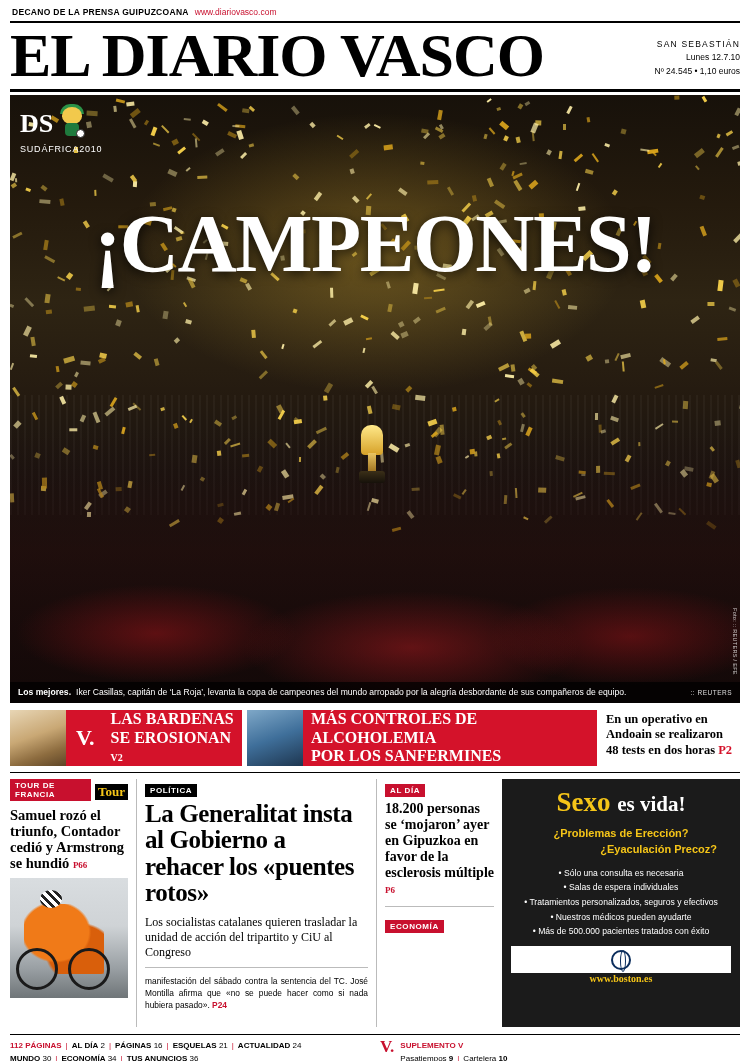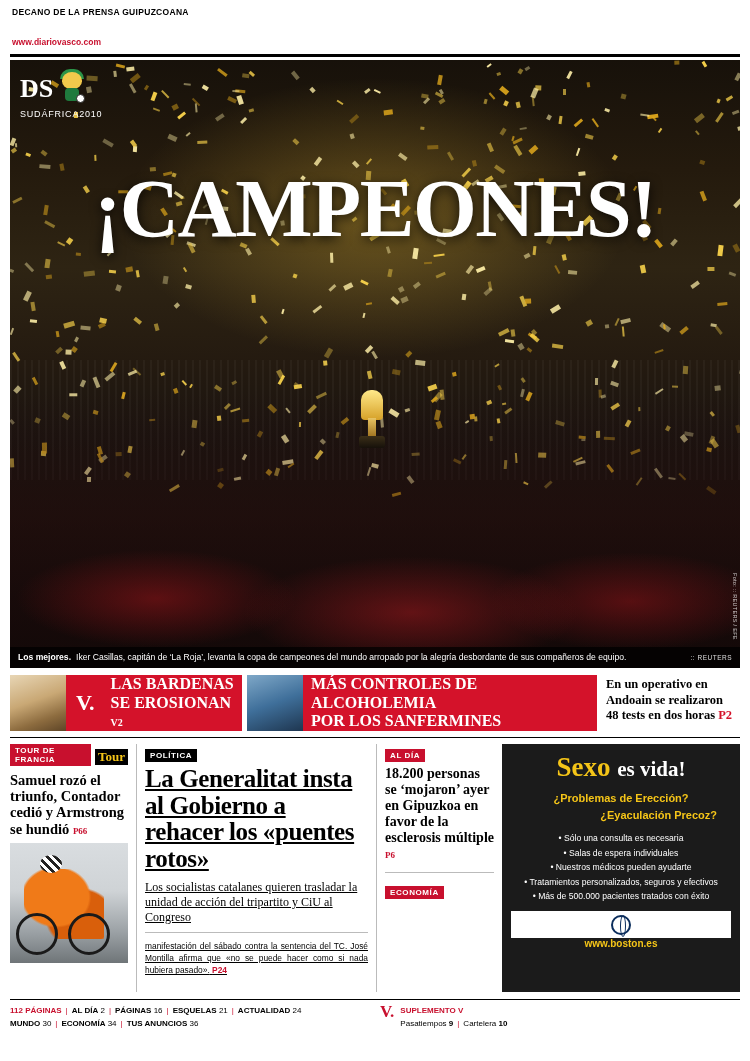--- a/index.html
+++ b/index.html
@@ -7,26 +7,25 @@
     width: 750px; height: 1061px;
     background: #ffffff;
     font-family: "Liberation Sans", sans-serif;
     color: #000;
     overflow: hidden;
   }
   .page { width: 750px; height: 1061px; position: relative; padding: 0 10px; }
 
   
   .topbar {
-    display: flex; align-items: baseline; gap: 20px;
+    display: flex; align-items: baseline; gap: 6px;
     font-size: 8.5px; letter-spacing: .3px; font-weight: bold;
     padding: 7px 0 4px 2px;
-    flex-direction: column;
-  }
-  .topbar .url { color: #c8102e; font-weight: bold; letter-spacing: 0; }
+  }
+  .topbar .url { color: #c8102e; font-weight: normal; letter-spacing: 0; }
 
   
   .masthead {
     display: flex; align-items: flex-end; justify-content: space-between;
     border-top: 2px solid #000;
     padding-top: 2px;
   }
   .logo {
     font-family: "Liberation Serif", serif;
     font-weight: bold;
@@ -180,21 +179,21 @@
     background: radial-gradient(ellipse at 40% 40%, #f07a18 0 48%, rgba(0,0,0,0) 52%),
                 radial-gradient(ellipse at 70% 70%, #d95f0b 0 40%, rgba(0,0,0,0) 44%); }
   .cyclist .helmet { position:absolute; left:30px; top:12px; width:22px; height:18px; border-radius:50%;
     background: repeating-linear-gradient(45deg,#fff 0 3px,#222 3px 6px); }
   .cyclist .wheel { position:absolute; bottom:8px; width:42px; height:42px; border-radius:50%;
     border:3px solid #1a1a1a; }
   .cyclist .w1 { left: 6px; }
   .cyclist .w2 { left: 58px; }
 
   
-  .c2 { flex: 0 0 232px; text-decoration: underline; }
+  .c2 { flex: 0 0 232px; }
   .c2 h2 {
     font-family: "Liberation Serif", serif; font-weight: bold;
     font-size: 25px; line-height: 1.06; letter-spacing: -.4px;
   }
   .c2 .sub {
     font-family: "Liberation Serif", serif; font-size: 12px; line-height: 1.25;
     margin-top: 8px; padding-bottom: 7px; border-bottom: 1px solid #bbb;
   }
   .c2 .body { display: flex; gap: 8px; margin-top: 7px; font-size: 8.4px; line-height: 1.45; text-align: justify; }
   .c2 .body > div { flex: 1; }
@@ -223,21 +222,21 @@
     margin-top: 7px; background: #fff; color: #0b2d5c; text-align: center;
     padding: 4px 2px 3px; display:flex; align-items:center; justify-content:center; gap:6px;
   }
   .ad-box .bm { text-align: left; }
   .ad-box .b1 { font-family: "Liberation Serif", serif; font-weight: bold; font-size: 15px; line-height: 1; }
   .ad-box .b2 { font-size: 8px; font-weight: bold; letter-spacing: .2px; }
   .ad-box .b3 { font-size: 5.6px; letter-spacing: .3px; color: #333; }
   .ad-box .globe { width: 20px; height: 20px; border-radius: 50%; border: 2px solid #0b2d5c; position: relative; }
   .ad-box .globe:before { content:""; position:absolute; left:7px; top:-2px; width:4px; height:20px; border-radius:50%; border:1.5px solid #0b2d5c; }
   .ad-phone { text-align: center; color: #fff; font-weight: bold; font-size: 17px; margin-top: 4px; }
-  .ad-web { text-align: center; color: #f5c518; font-weight: bold; font-size: 10px; }
+  .ad-web { text-align: center; color: #f5c518; font-weight: bold; font-size: 10px; font-family: Liberation Serif, serif; }
 
   
   .footer-rule { border-top: 1px solid #000; margin-top: 7px; }
   .footer { display: flex; gap: 10px; font-size: 8px; padding-top: 4px; line-height: 1.65; }
   .footer .pages { color: #c8102e; font-weight: bold; }
   .footer .fcol { display: flex; }
   .footer .sep { color: #c8102e; padding: 0 4px; }
   .footer b { font-weight: bold; }
   .footer .f1 { flex: 0 0 360px; }
   .footer .f2 { display: flex; gap: 6px; align-items: flex-start; }
@@ -250,20 +249,28 @@
 </head>
 <body>
 
 <div class="page">
 
   <div class="topbar">
     <span>DECANO DE LA PRENSA GUIPUZCOANA</span>
     <span class="url">www.diariovasco.com</span>
   </div>
 
+  <div class="masthead">
+    <div class="logo">EL DIARIO VASCO</div>
+    <div class="editioninfo">
+      <div class="city">SAN SEBASTIÁN</div>
+      <div>Lunes 12.7.10</div>
+      <div>Nº 24.545 • 1,10 euros</div>
+    </div>
+  </div>
   <div class="rule-thick"></div>
 
   <div class="photo">
     <div class="confetti" id="confetti">
         <i style="left:358px;top:241px;width:2.3px;height:5.7px;transform:rotate(80deg);opacity:0.65;background:#e0a81c"></i>
         <i style="left:430px;top:177px;width:2.9px;height:9.5px;transform:rotate(118deg);opacity:0.40;background:#fff0a8"></i>
         <i style="left:491px;top:68px;width:3.7px;height:7.4px;transform:rotate(32deg);opacity:0.38;background:#ffd84d"></i>
         <i style="left:708px;top:52px;width:3.3px;height:10.7px;transform:rotate(34deg);opacity:0.60;background:#ffd84d"></i>
         <i style="left:490px;top:121px;width:2.5px;height:10.9px;transform:rotate(80deg);opacity:0.49;background:#fff0a8"></i>
         <i style="left:112px;top:332px;width:3.1px;height:6.5px;transform:rotate(14deg);opacity:0.91;background:#e0a81c"></i>
@@ -794,22 +801,22 @@
         <span>Sexo</span>
         <span class="white">es vida!</span>
       </div>
       <div class="ad-q">
         <span>¿Problemas de Erección?</span>
         <span class="q2">¿Eyaculación Precoz?</span>
       </div>
       <div class="ad-list">
         <div>• Sólo una consulta es necesaria</div>
         <div>• Salas de espera individuales</div>
+        <div>• Tratamientos personalizados, seguros y efectivos</div>
         <div>• Nuestros médicos pueden ayudarte</div>
-        <div>• Tratamientos personalizados, seguros y efectivos</div>
         <div>• Más de 500.000 pacientes tratados con éxito</div>
       </div>
       <div class="ad-box">
         <span class="globe"></span>
       </div>
       <div class="ad-web">www.boston.es</div>
     </div>
   </div>
 
   <div class="footer-rule"></div>

